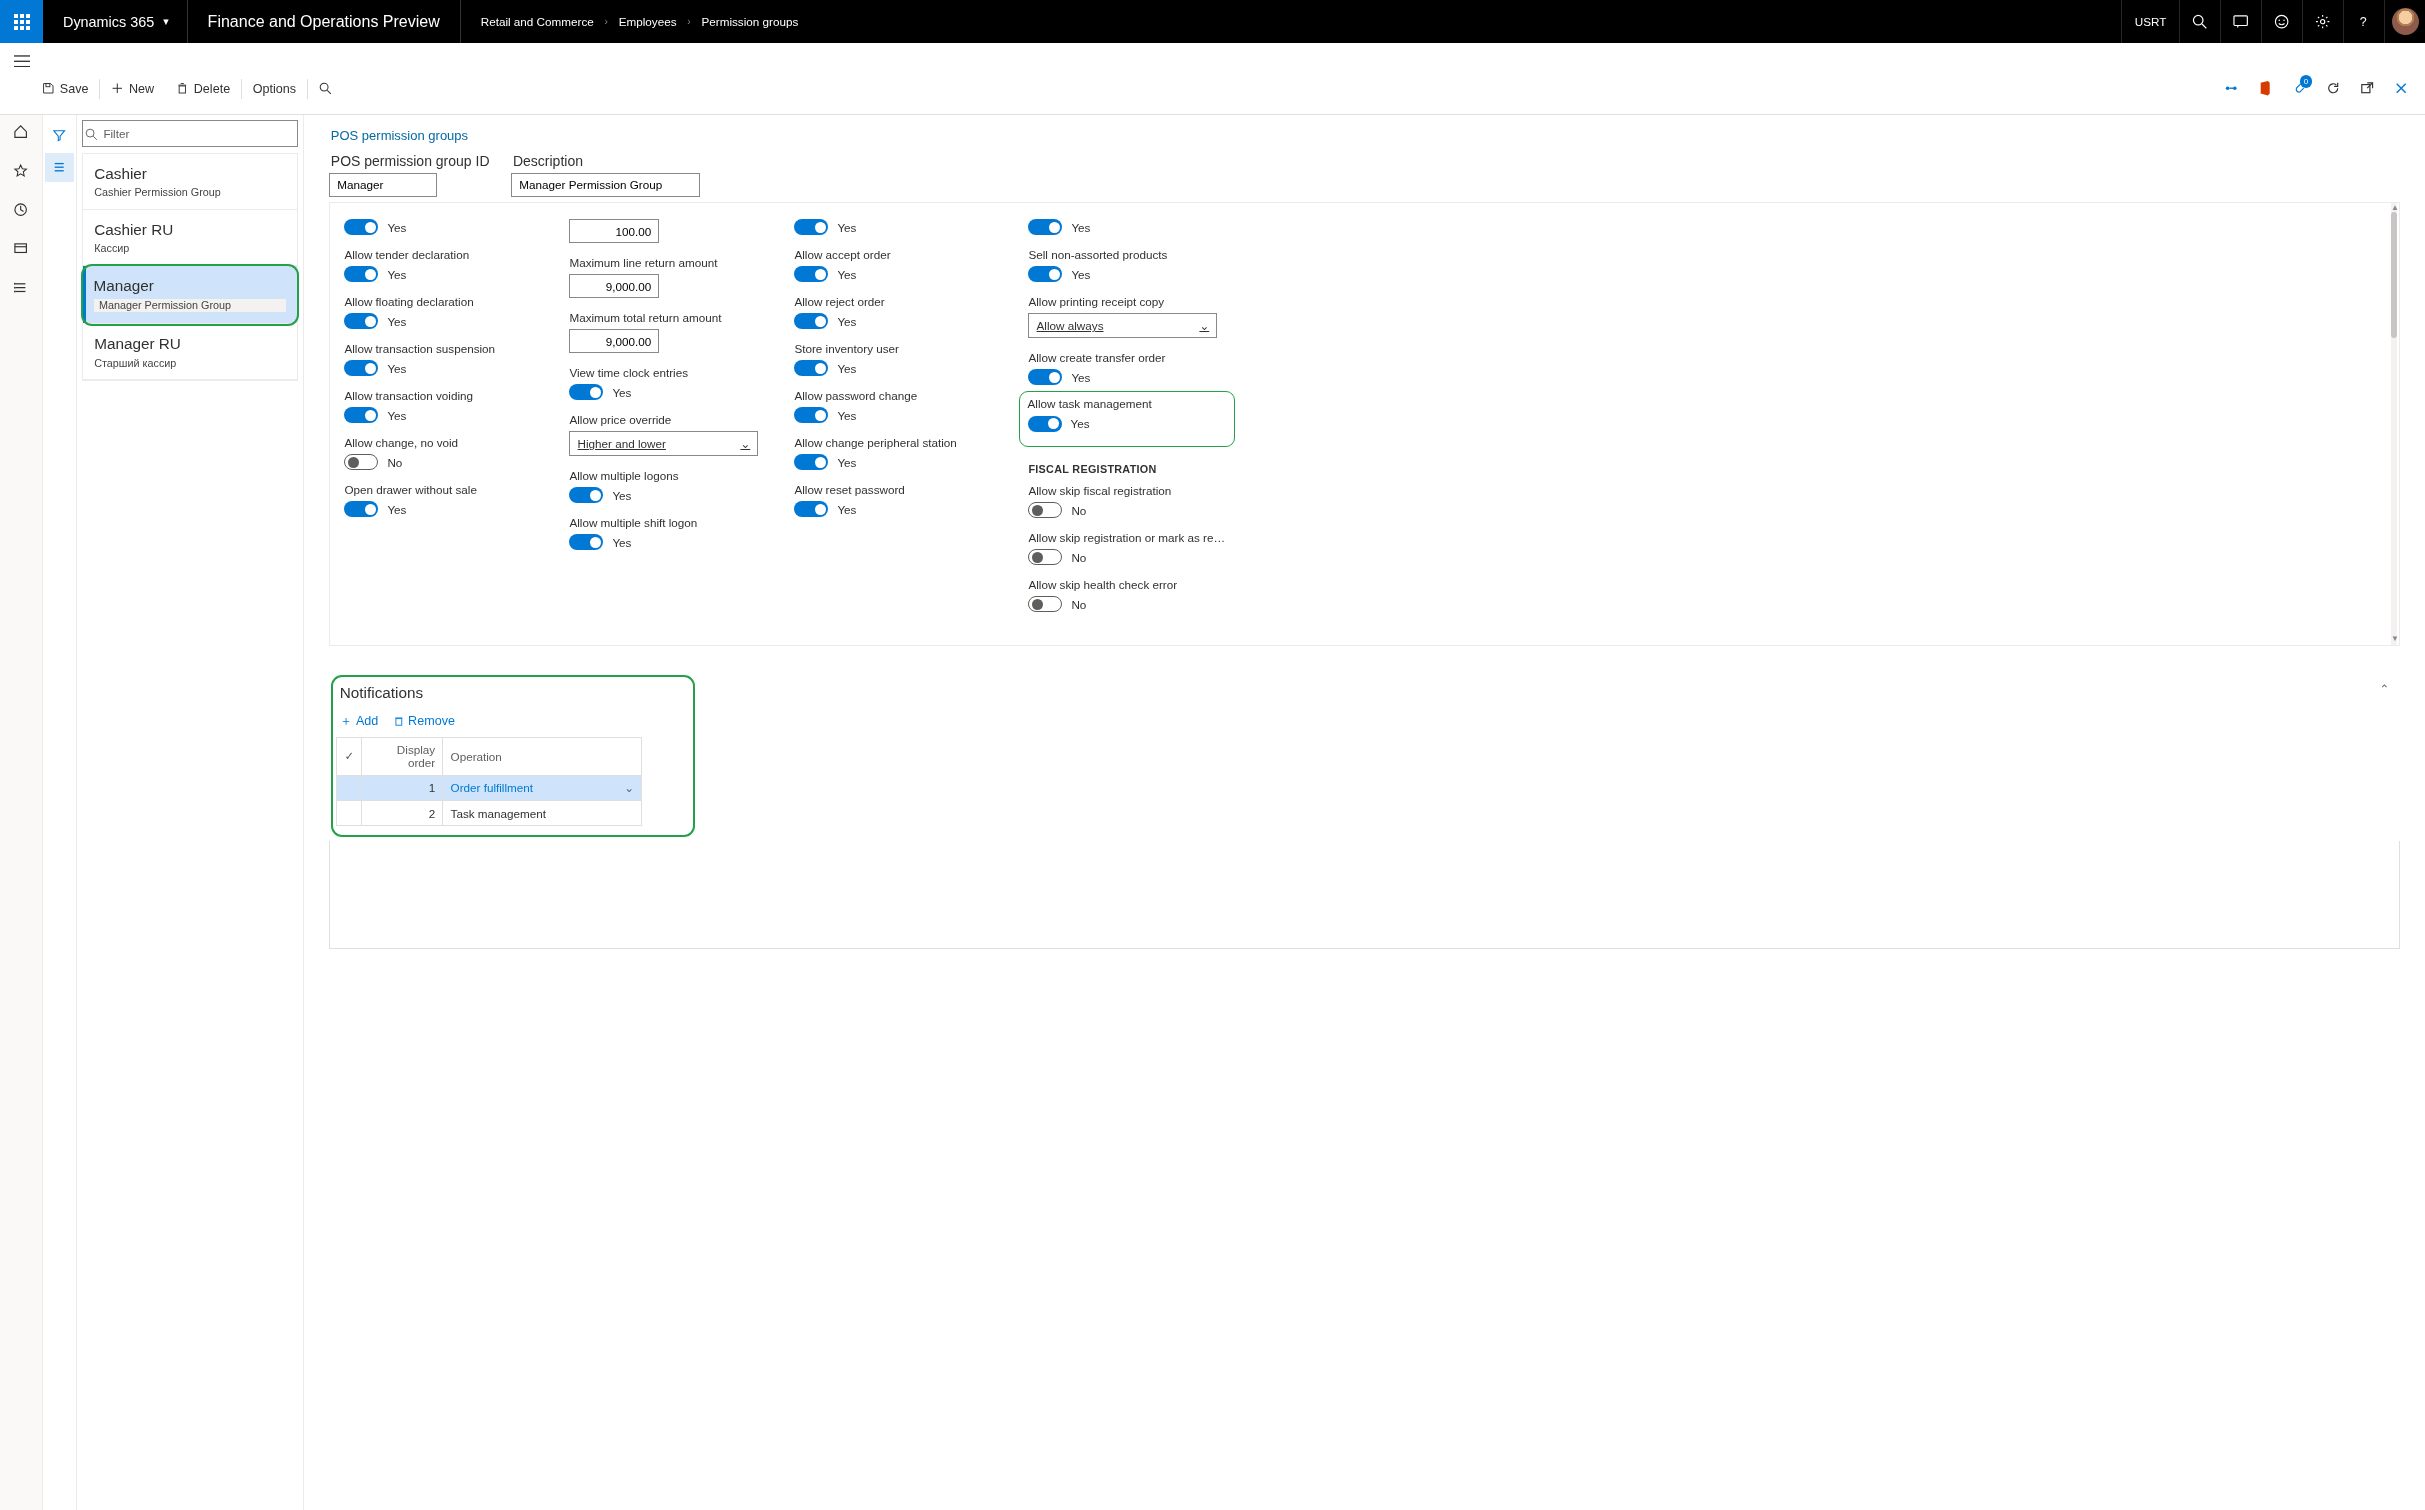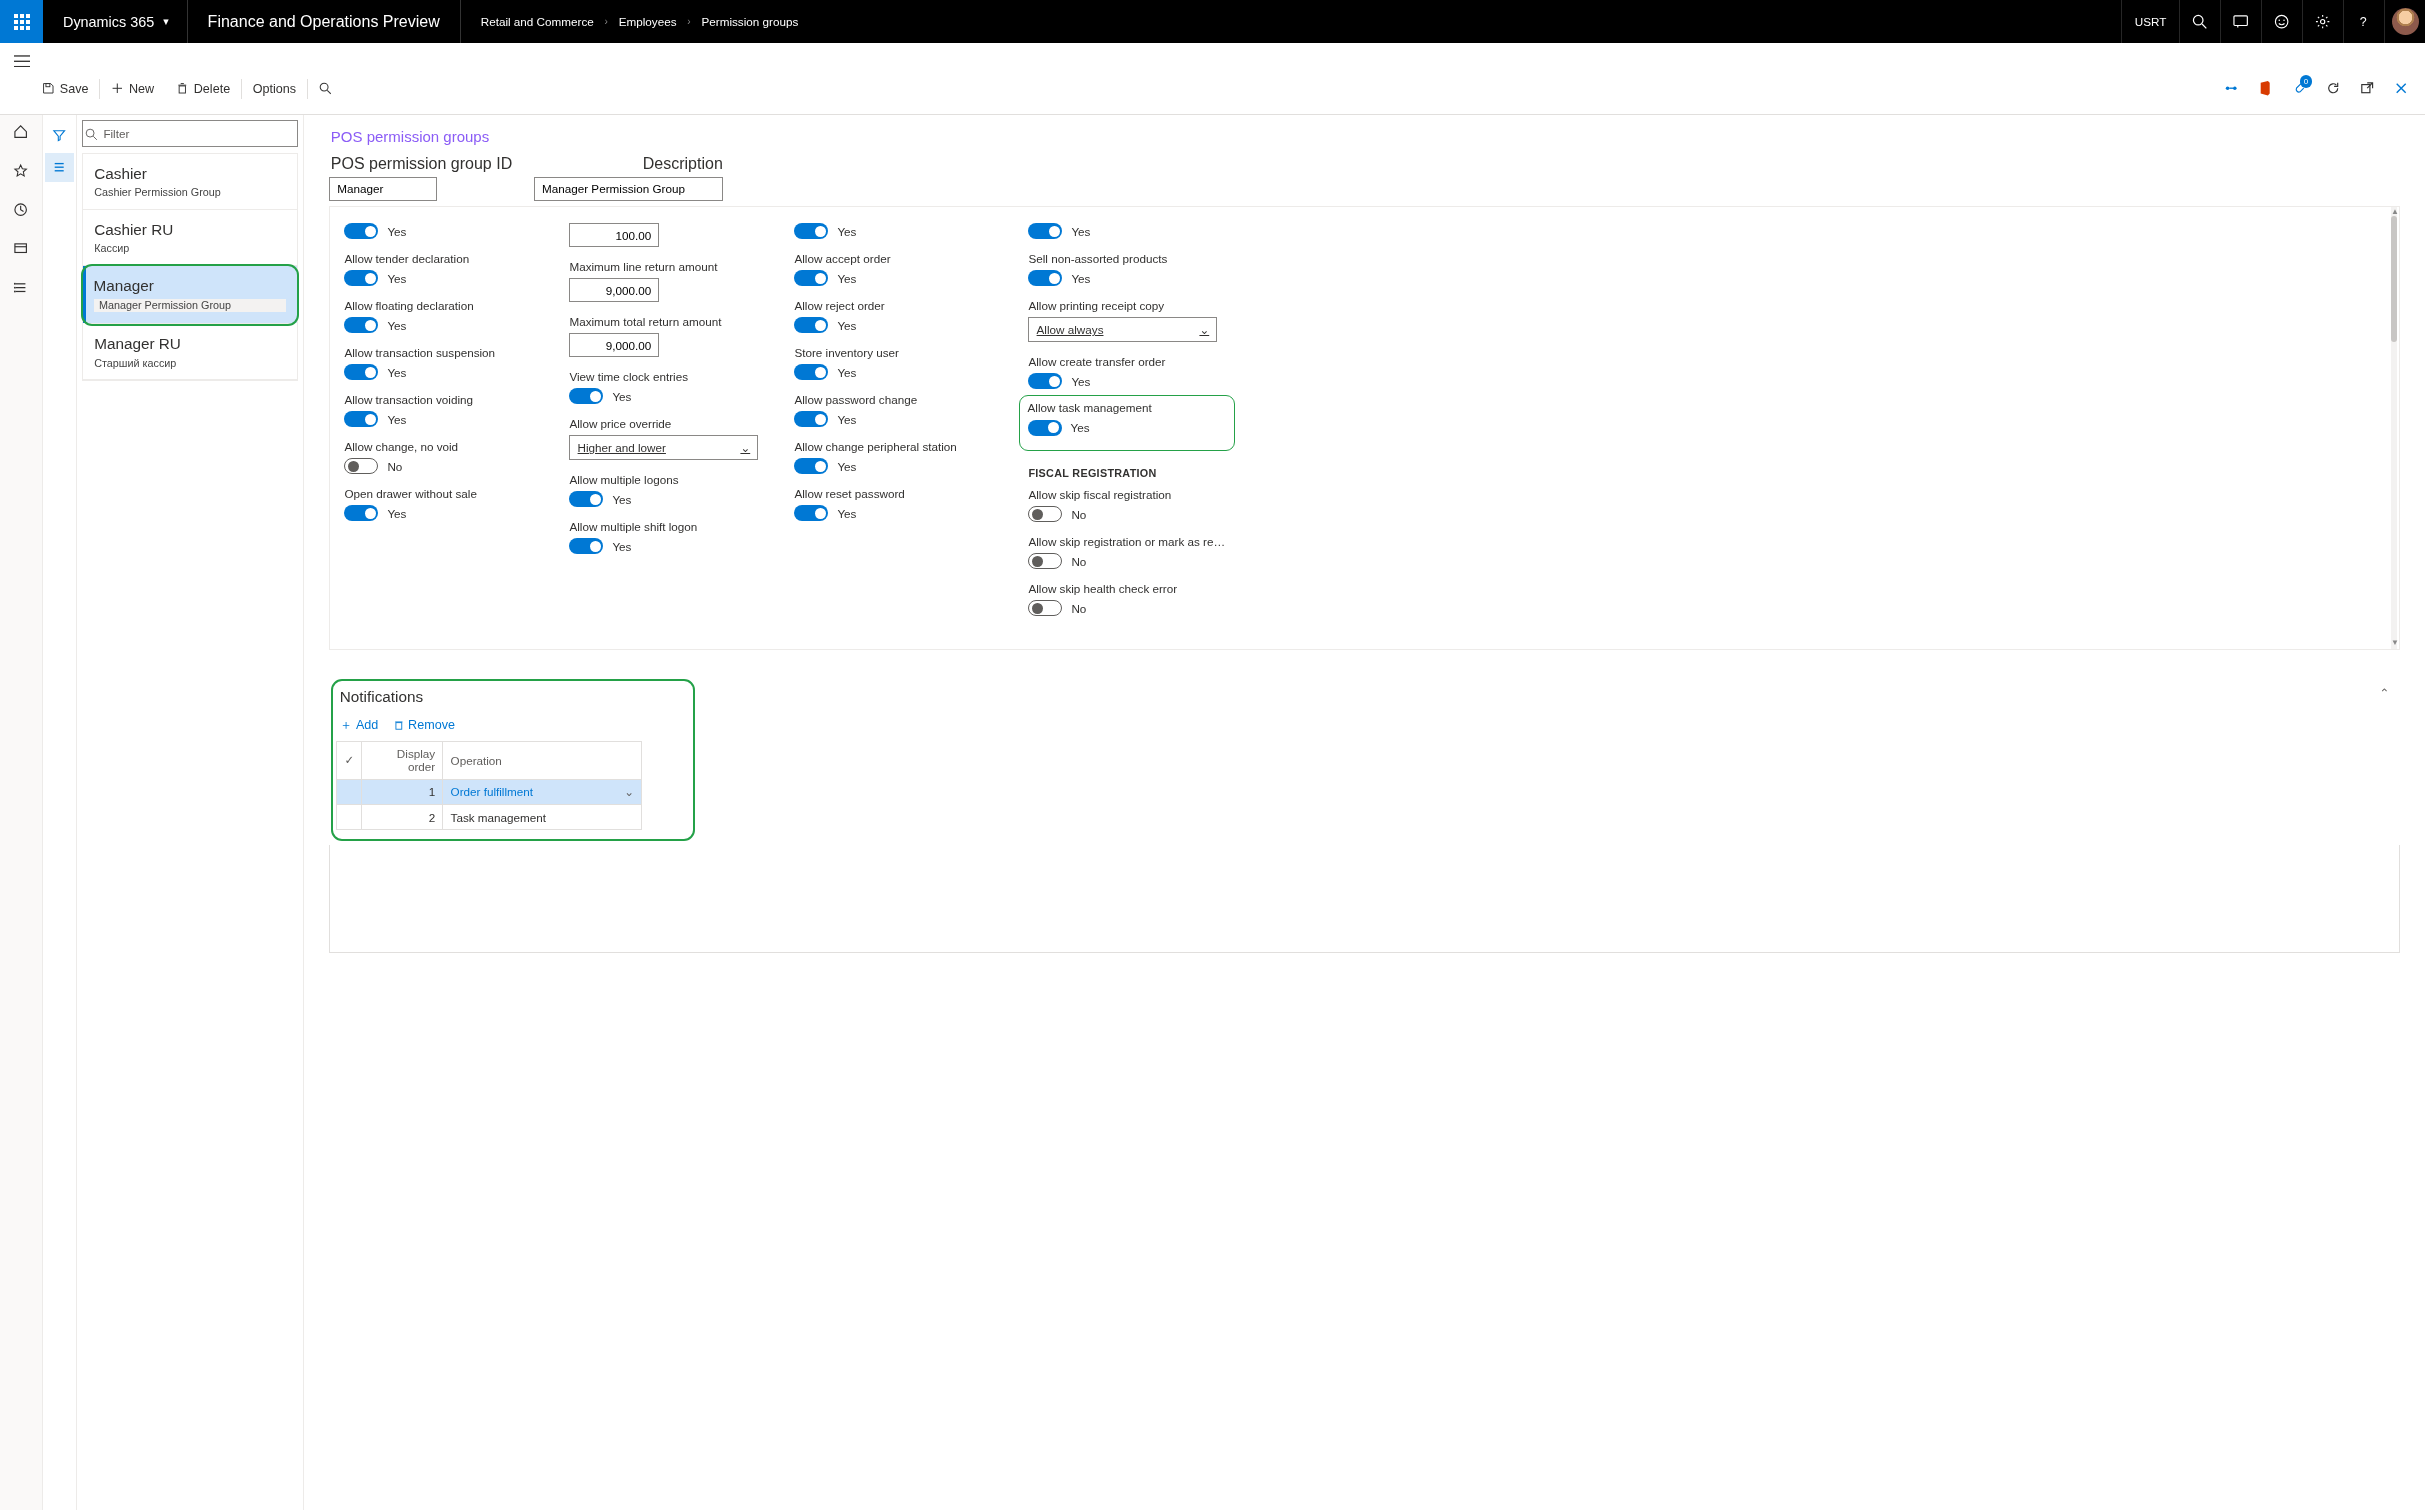--- a/index.html
+++ b/index.html
@@ -50,23 +50,23 @@
   .plist .row { padding:10.8px 10.8px; border-bottom:0.9px solid #edebe9; }
   .plist .row .t { font-size:15.3px; }
   .plist .row .s { font-size:10.8px; color:#444; margin-top:3.6px;}
   .plist .row.sel-wrap { padding:0; }
   .plist .row.sel { background:#cfe4fa; border-left:3.6px solid #0078d4; padding:10.8px 10.8px 10.8px 7.2px; }
   .plist .row.sel .s { background:#f3f2f1; display:inline-block; padding:0.9px 5.4px; width:calc(100%); }
   .hl-green { outline:2.7px solid #24a148; outline-offset:-0.9px; border-radius:9px; }
 
   .mainpane { flex:1; overflow:auto; padding:9px 25px 18px 25px; position:relative; background:#fff;}
 
-  .page-title { font-size:15px; font-weight:400; margin:3.6px 0 7.2px 1.8px; color:#8b5cf6; }
+  .page-title { font-size:13px; font-weight:400; margin:3.6px 0 7.2px 1.8px; color:#0369a1; }
   .hdr-fields { display:flex; gap:21.6px; margin-bottom:1.8px; }
-  .fld label { font-size:16px; display:block; margin:3.6px 0 3.6px 1.8px;text-align:right; }
+  .fld label { font-size:14px; display:block; margin:3.6px 0 3.6px 1.8px; }
   .input { border:0.9px solid #8a8886; padding:4.5px 7.2px; font-size:11.7px; background:#fff; }
   .input.sm { width:108px; } .input.md { width:189px; }
   .input.num { width:90px; text-align:right; }
   .select { border:0.9px solid #8a8886; padding:4.5px 7.2px; font-size:11.7px; display:flex; justify-content:space-between; align-items:center; width:180px; background:#fff;text-decoration:underline;}
   .select.wid { width:189px; }
 
   .perm-card { border:0.9px solid #edebe9; padding:16px 18px 20px 14.4px; display:flex; gap:36px; margin-top:5.4px; position:relative; }
   .perm-col { display:flex; flex-direction:column; }
   .perm-item { margin-bottom:12.6px; }
   .perm-item .lbl { font-size:11.7px; margin-bottom:5.4px; display:block; }

